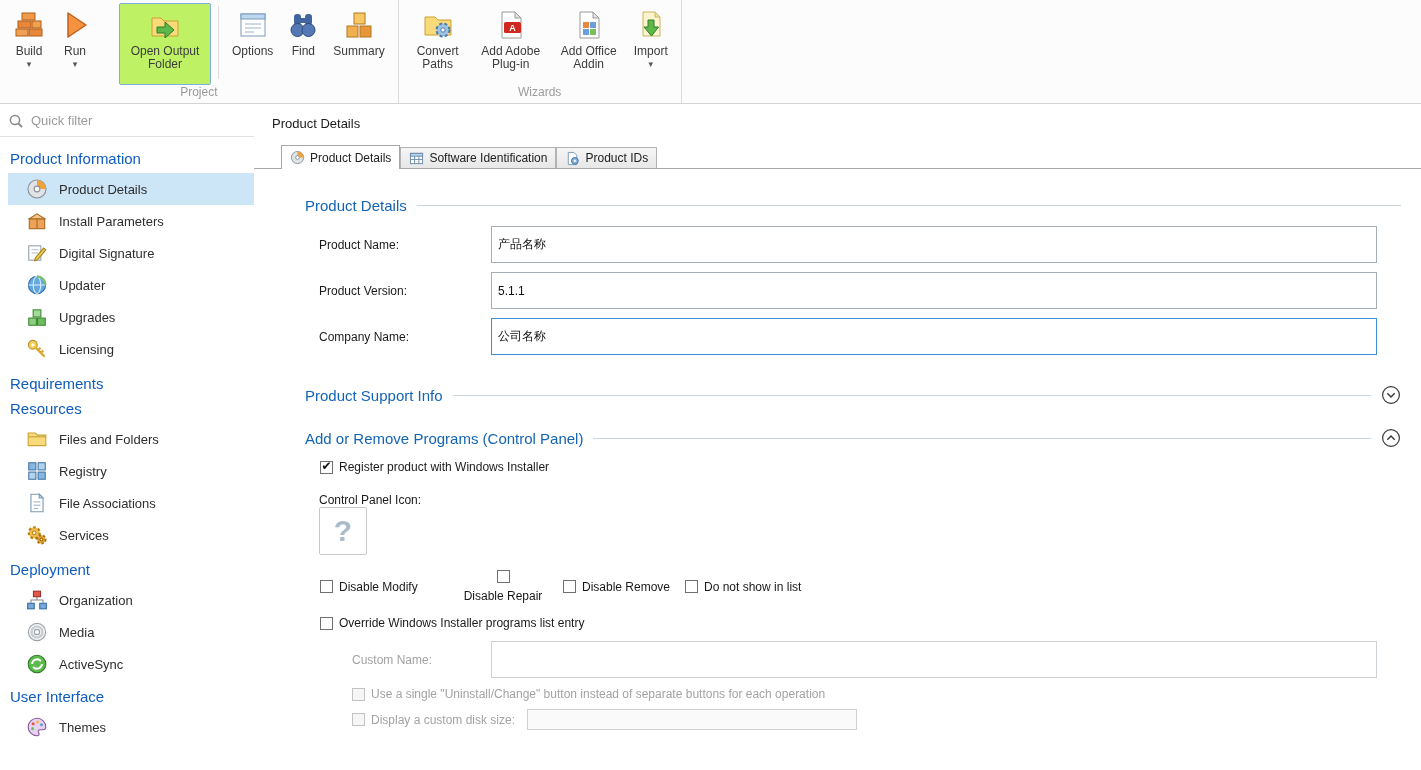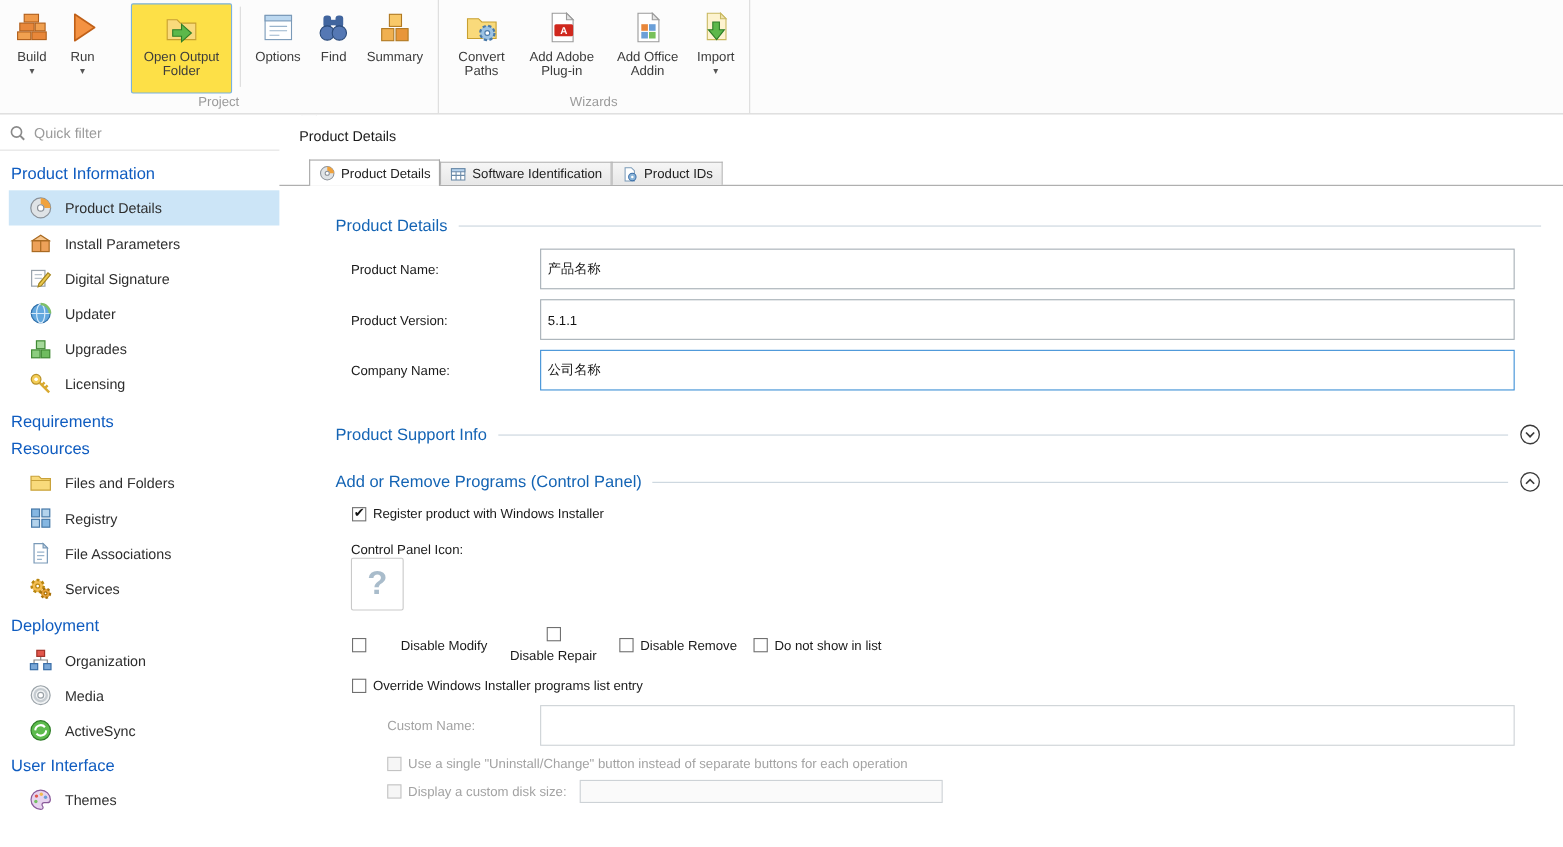--- a/index.html
+++ b/index.html
@@ -9,21 +9,21 @@
 
   
   .ribbon { height:104px; display:flex; background:#fcfcfc; border-bottom:1px solid #d4d4d4; }
   .rgroup { display:flex; flex-direction:column; border-right:1px solid #dcdcdc; }
   .rbuttons { flex:1; display:flex; align-items:stretch; padding:3px 6px 0 6px; }
   .rbtn { display:flex; flex-direction:column; align-items:center; padding:3px 5px 2px; margin:0 1px; border:1px solid transparent; border-radius:2px; cursor:pointer; }
   .rbtn .ric { width:32px; height:32px; margin-top:2px; flex:none; }
   .rbtn .ric svg { width:32px; height:32px; }
   .rlbl { margin-top:4px; text-align:center; line-height:13px; color:#3c3c3c; }
   .rarr { font-size:9px; color:#555; line-height:9px; margin-top:2px; }
-  .rbtn.hl { border-color:#7ab1dd; background:#fde047;margin-left:21px; }
+  .rbtn.hl { border-color:#7ab1dd; background:#bef264;margin-left:21px; }
   .rsep { width:1px; background:#dcdcdc; margin:3px 6px 6px 6px; }
   .rgl { height:18px; text-align:center; color:#9b9b9b; font-size:12px; line-height:15px; }
   .lw80 .rlbl { width:80px; } .lw56 .rlbl { width:52px; } .lw70 .rlbl { width:66px; } .lw64 .rlbl { width:62px; }
 
   
   .sidebar { position:absolute; left:0; top:105px; bottom:0; width:288px; border-right:1px solid #d4d4d4; background:#fff; }
   .filterbox { height:32px; display:flex; align-items:center; border-bottom:1px solid #e2e2e2; padding:0 8px; gap:7px; }
   .ficon svg { width:16px; height:16px; }
   .finput { border:none; outline:none; flex:1; font:inherit; font-size:13px; color:#333; background:transparent; }
   .finput::placeholder { color:#9b9b9b; }
@@ -64,21 +64,21 @@
   .cb { width:13px; height:13px; border:1px solid #707070; background:#fff; position:relative; flex:none; cursor:pointer; }
   .cb.checked::after { content:"\2714"; position:absolute; left:0.5px; top:-2.5px; font-size:12px; color:#111; }
   .cb.disb { border-color:#c3c3c3; background:#f6f6f6; }
   .clbl { color:#1a1a1a; }
   .clbl.disb { color:#a3a3a3; }
   .iconrow { display:flex; margin:15px 24px 0 14px;flex-direction:column; }
   .iconbox { width:48px; height:48px; border:1px solid #c9c9c9; border-radius:2px; display:flex; align-items:center; justify-content:center; background:#fff; cursor:pointer; }
   .qm { font-size:30px; font-weight:bold; color:#a9bccb; }
   .cgrid { display:flex; margin:15px 0 0 15px; }
   .ci { display:flex; align-items:center; gap:6px; }
-  .ci.w { width:123px;justify-content:space-between; } .ci.w2 { width:120px;flex-direction:column; } .ci.w3 { width:122px; }
+  .ci.w { width:123px; } .ci.w2 { width:120px;flex-direction:column; } .ci.w3 { width:122px; }
   .mt13 { margin-top:13px; } .mt11 { margin-top:11px; } .mt7 { margin-top:7px; } .mt8 { margin-top:8px; } .mt2 { margin-top:2px; }
   .smallin { width:330px; height:21px; border:1px solid #cdd2d6; margin-left:6px; font:inherit; padding:0 6px; outline:none; }
 </style>
 </head>
 <body>
 
 <div class="ribbon">
   <div class="rgroup">
     <div class="rbuttons">
       <div class="rbtn">

